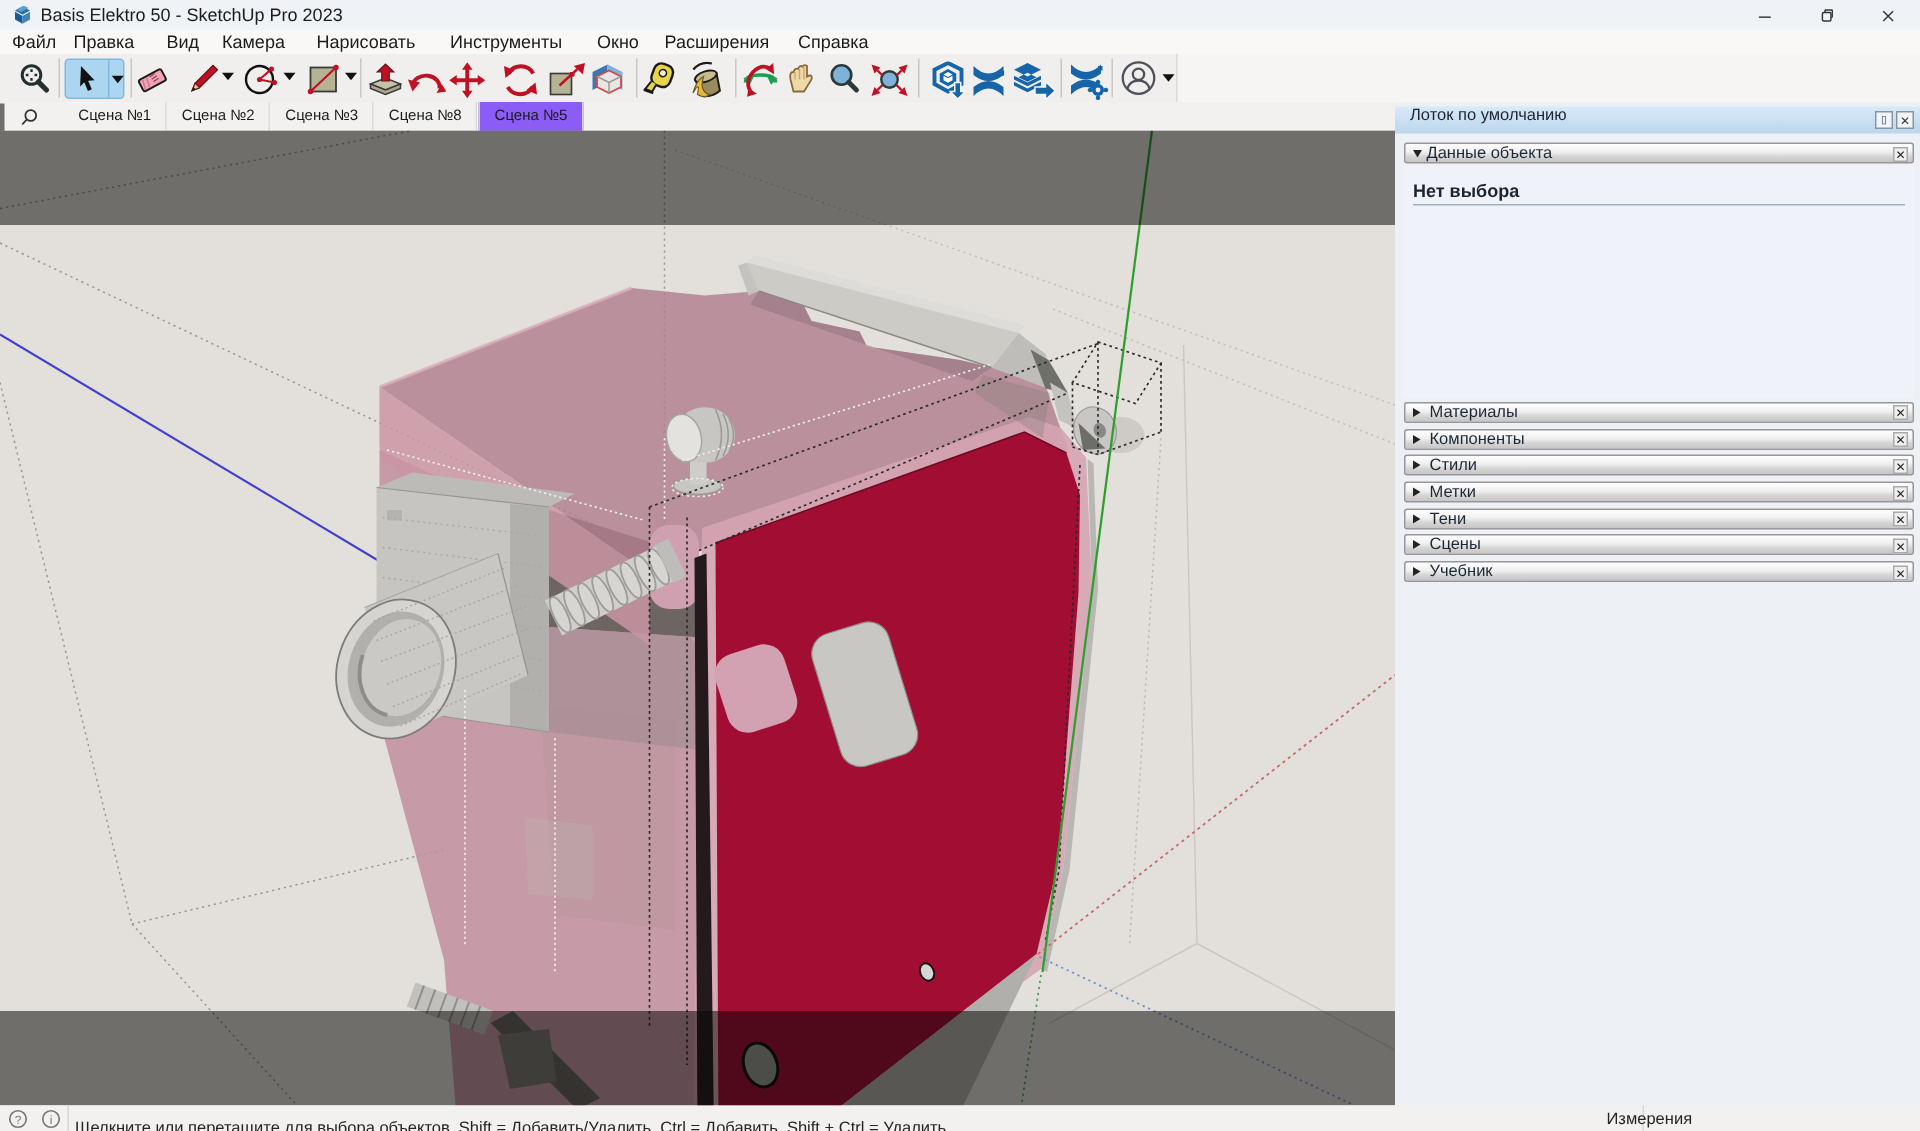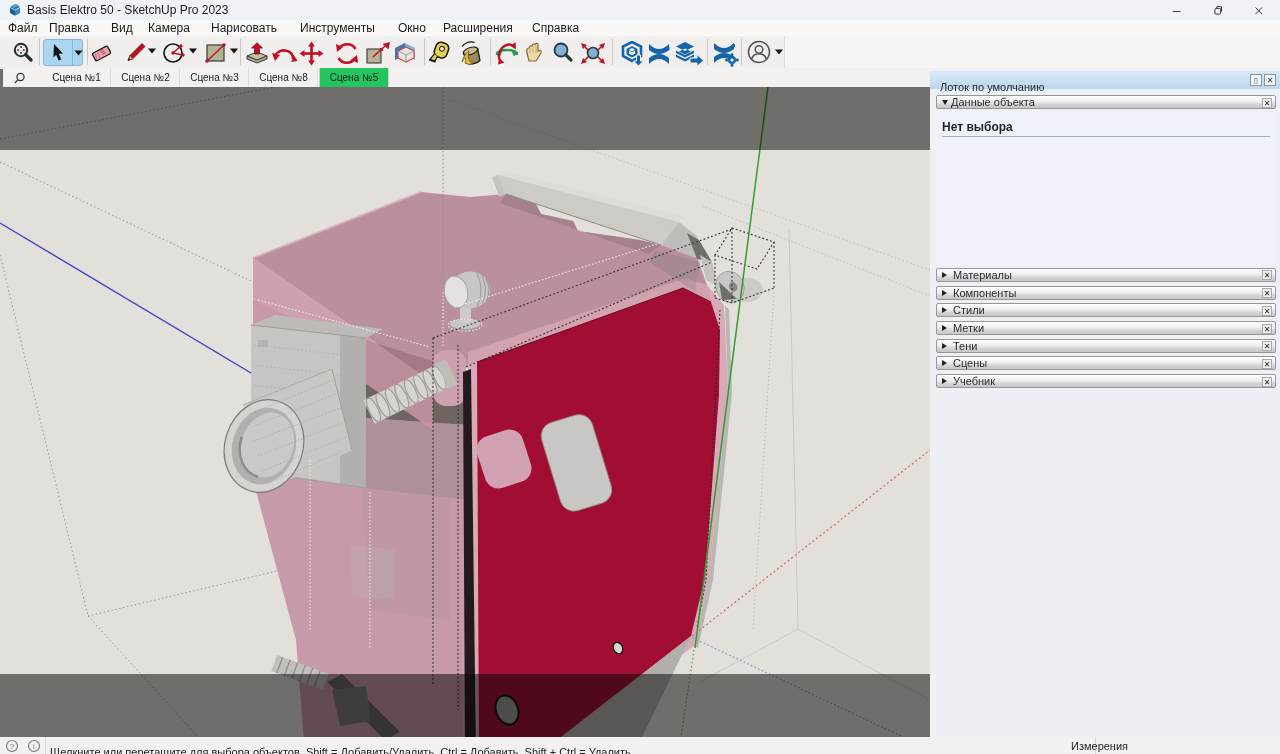--- a/index.html
+++ b/index.html
@@ -15,27 +15,27 @@
   #menubar span { position:absolute; top:1px; }
   
   #toolbar { position:absolute; left:0; top:36px; width:1280px; height:32px; background:#F6F5F3; }
   #toolbarplate { position:absolute; left:0; top:0; width:785px; height:32px; background:#F0EFED; border-right:1px solid #DCDBD9; }
   .sep { position:absolute; top:3px; width:1px; height:26px; background:#C9C8C6; }
   .ticon { position:absolute; top:5px; }
   
   #tabsrow { position:absolute; left:0; top:68px; width:930px; height:20px; background:#F2F1EF; border-bottom:1px solid #E5E4E2; }
   #tabsrow .darkedge { position:absolute; left:0; top:1px; width:3px; height:19px; background:#6E6E6C; }
   .tab { position:absolute; top:0; height:20px; font-size:10px; color:#1b1b1b; text-align:center; line-height:20px; border-right:1px solid #DCDBD9; }
-  .tab.active { background:#22c55e; border-right:1px solid #D0CFCD; border-left:1px solid #D0CFCD; }
+  .tab.active { background:#8b5cf6; border-right:1px solid #D0CFCD; border-left:1px solid #D0CFCD; }
   
   #viewport { position:absolute; left:0; top:87px; width:930px; height:650px; }
   
   #tray { position:absolute; left:930px; top:68px; width:350px; height:669px; background:#EDF1F6; }
   #trayheader { position:absolute; left:0; top:3px; width:350px; height:18px; background:linear-gradient(#D9E9F8,#BBD6EC); font-size:11px; color:#1c2430; }
-  #trayheader .t { position:absolute; left:10px; top:10px; }
+  #trayheader .t { position:absolute; left:10px; top:0; }
   .hbtn { position:absolute; top:3px; width:12px; height:12px; border:1px solid #8896A4; background:#F2F5F9; font-size:8px; color:#333; text-align:center; line-height:11px; }
   .sect { position:absolute; left:6px; width:340px; height:14px; background:linear-gradient(#FFFFFF 0%,#EFEFEF 45%,#D5D5D5 70%,#C6C6C6 100%); border:1px solid #979797; border-radius:2px; font-size:11px; color:#1c2836; }
   .sect .arr { position:absolute; left:5px; top:3px; width:0; height:0; }
   .arr.right { border-left:5px solid #222; border-top:3.5px solid transparent; border-bottom:3.5px solid transparent; }
   .arr.down { border-top:5px solid #222; border-left:3.5px solid transparent; border-right:3.5px solid transparent; top:4px; }
   .sect .lbl { position:absolute; left:16px; top:0px; line-height:13px; }
   .sect .x { position:absolute; right:3px; top:1.5px; width:10px; height:10px; border:1px solid #AAA; background:#EFEFEF; color:#222; font-size:8px; line-height:9px; text-align:center; }
   #objdata { position:absolute; left:6px; top:26px; width:340px; height:156px; background:#EFF3F9; }
   #objdata .nv { position:absolute; left:6px; top:10px; font-size:12px; font-weight:bold; color:#1c2430; }
   #objdata .hr { position:absolute; left:6px; top:26px; width:328px; height:1px; background:#9FB0BF; }

